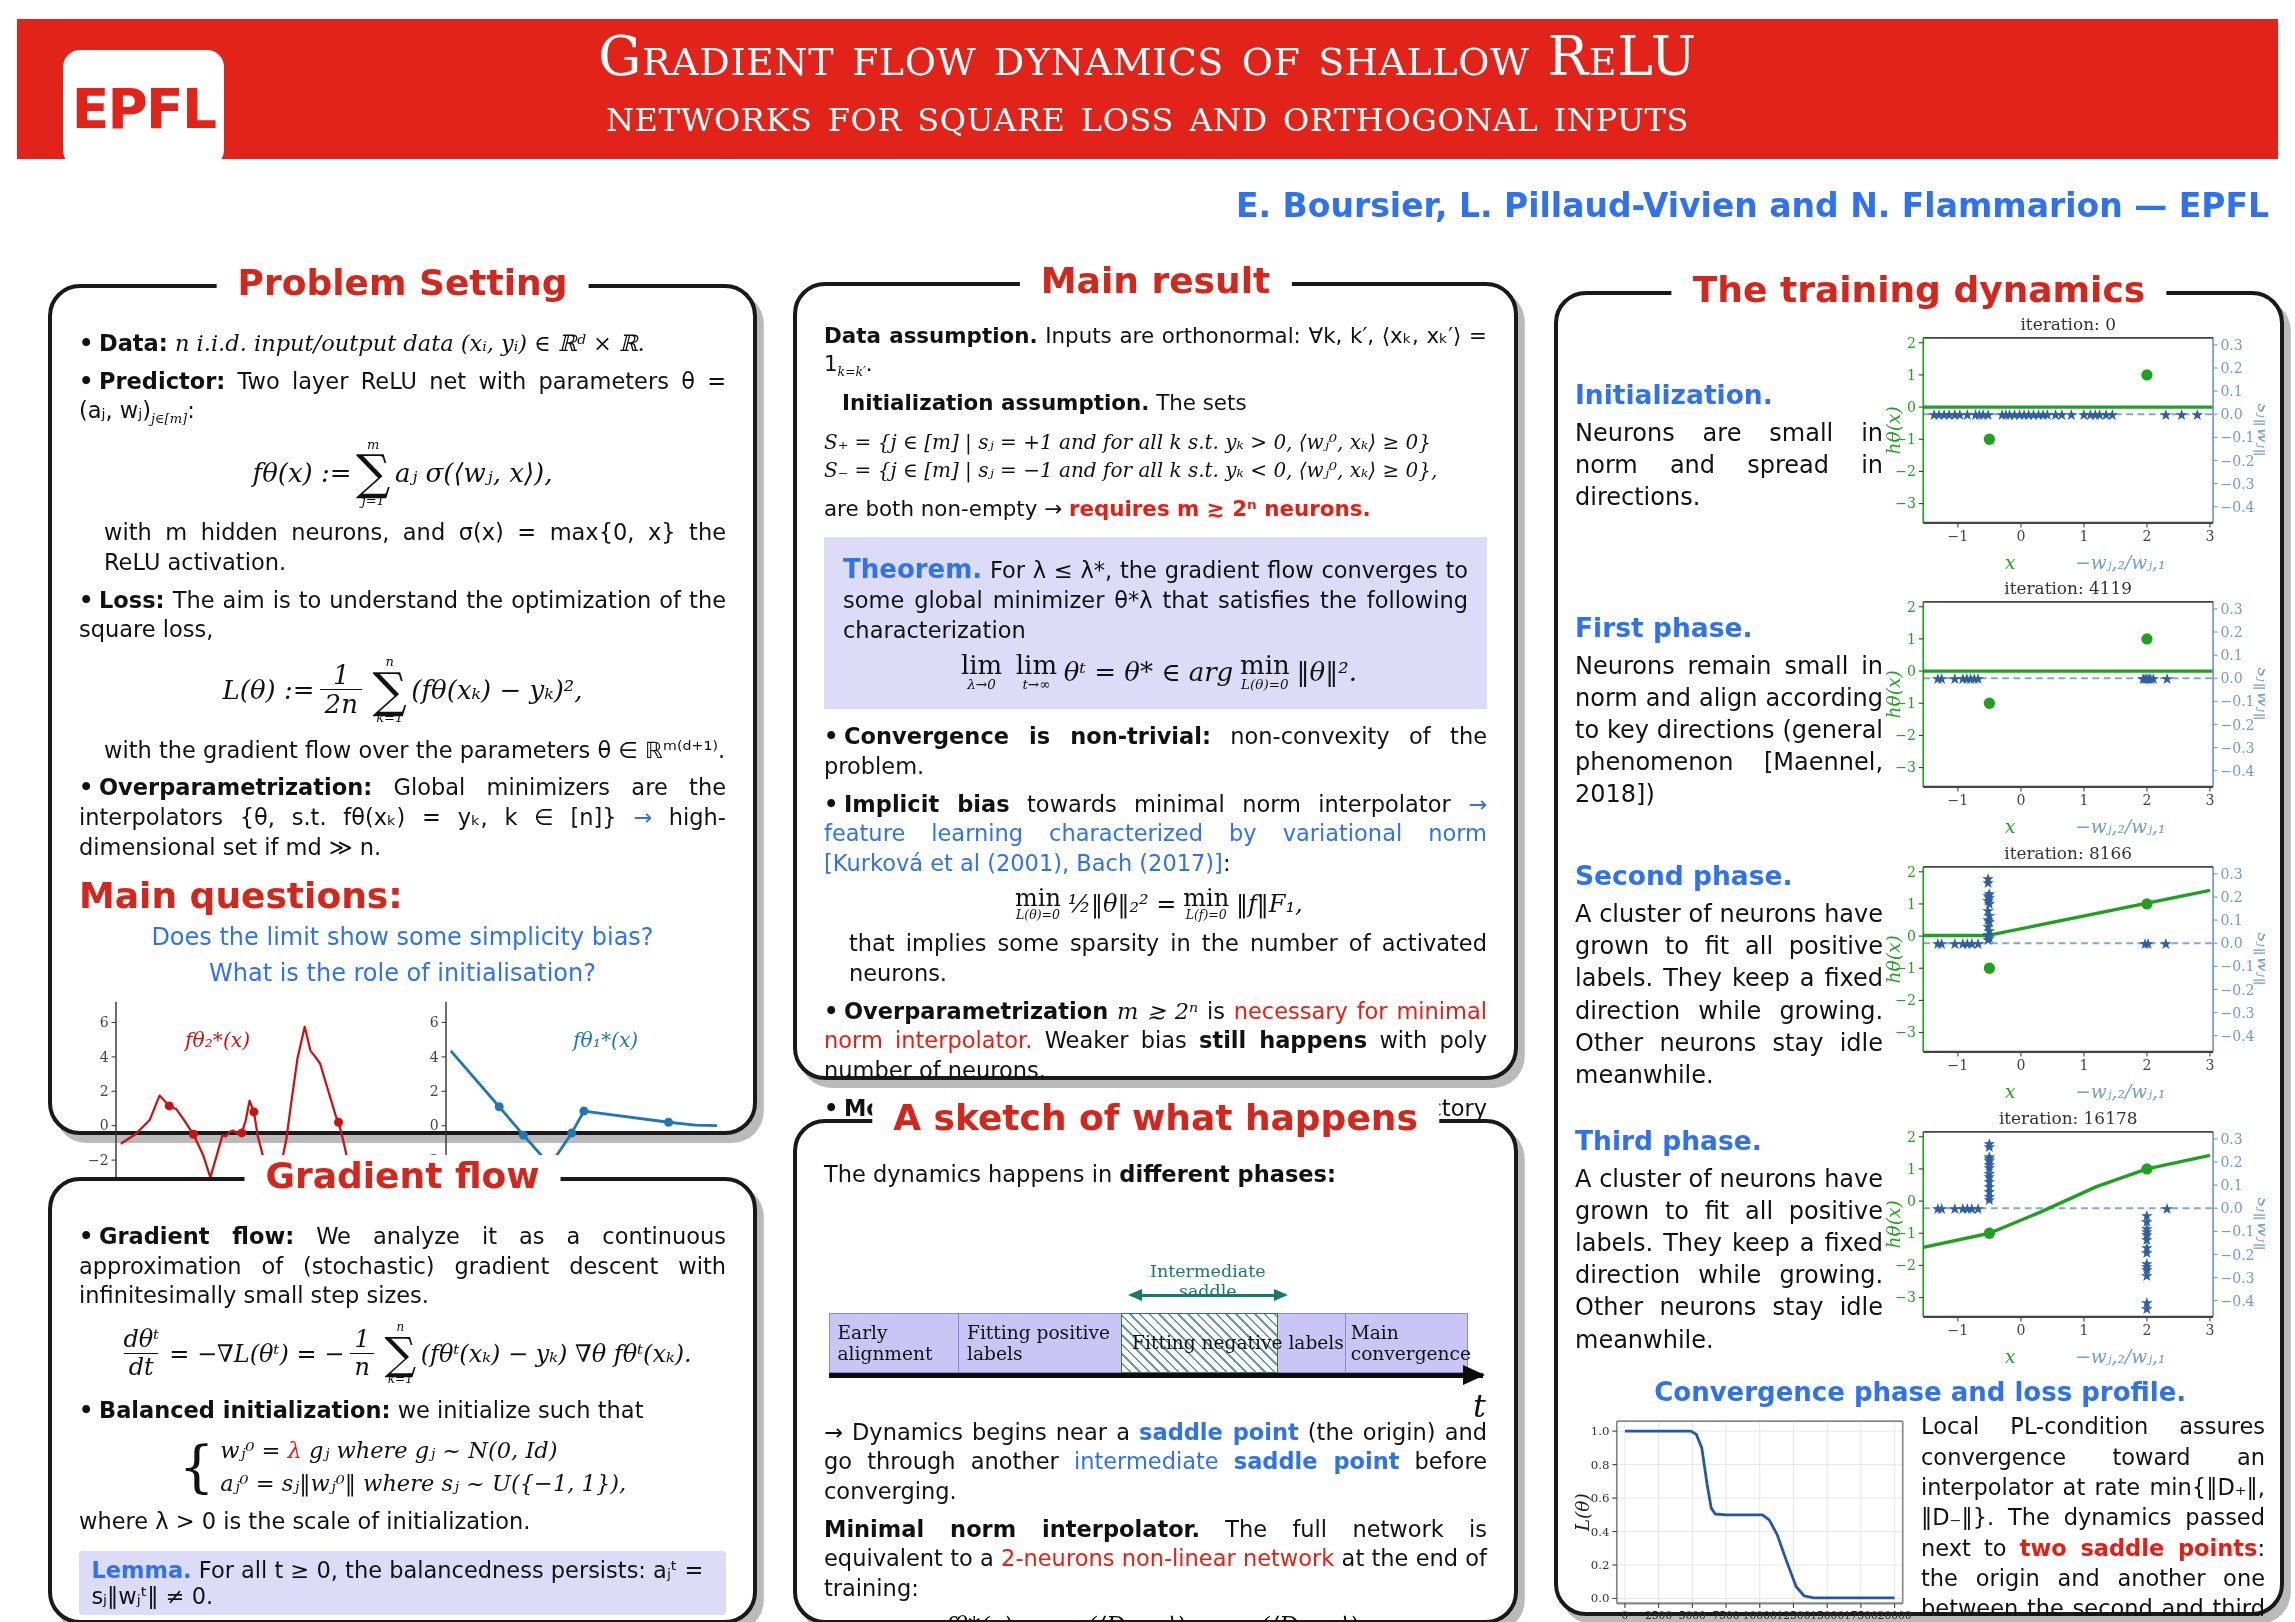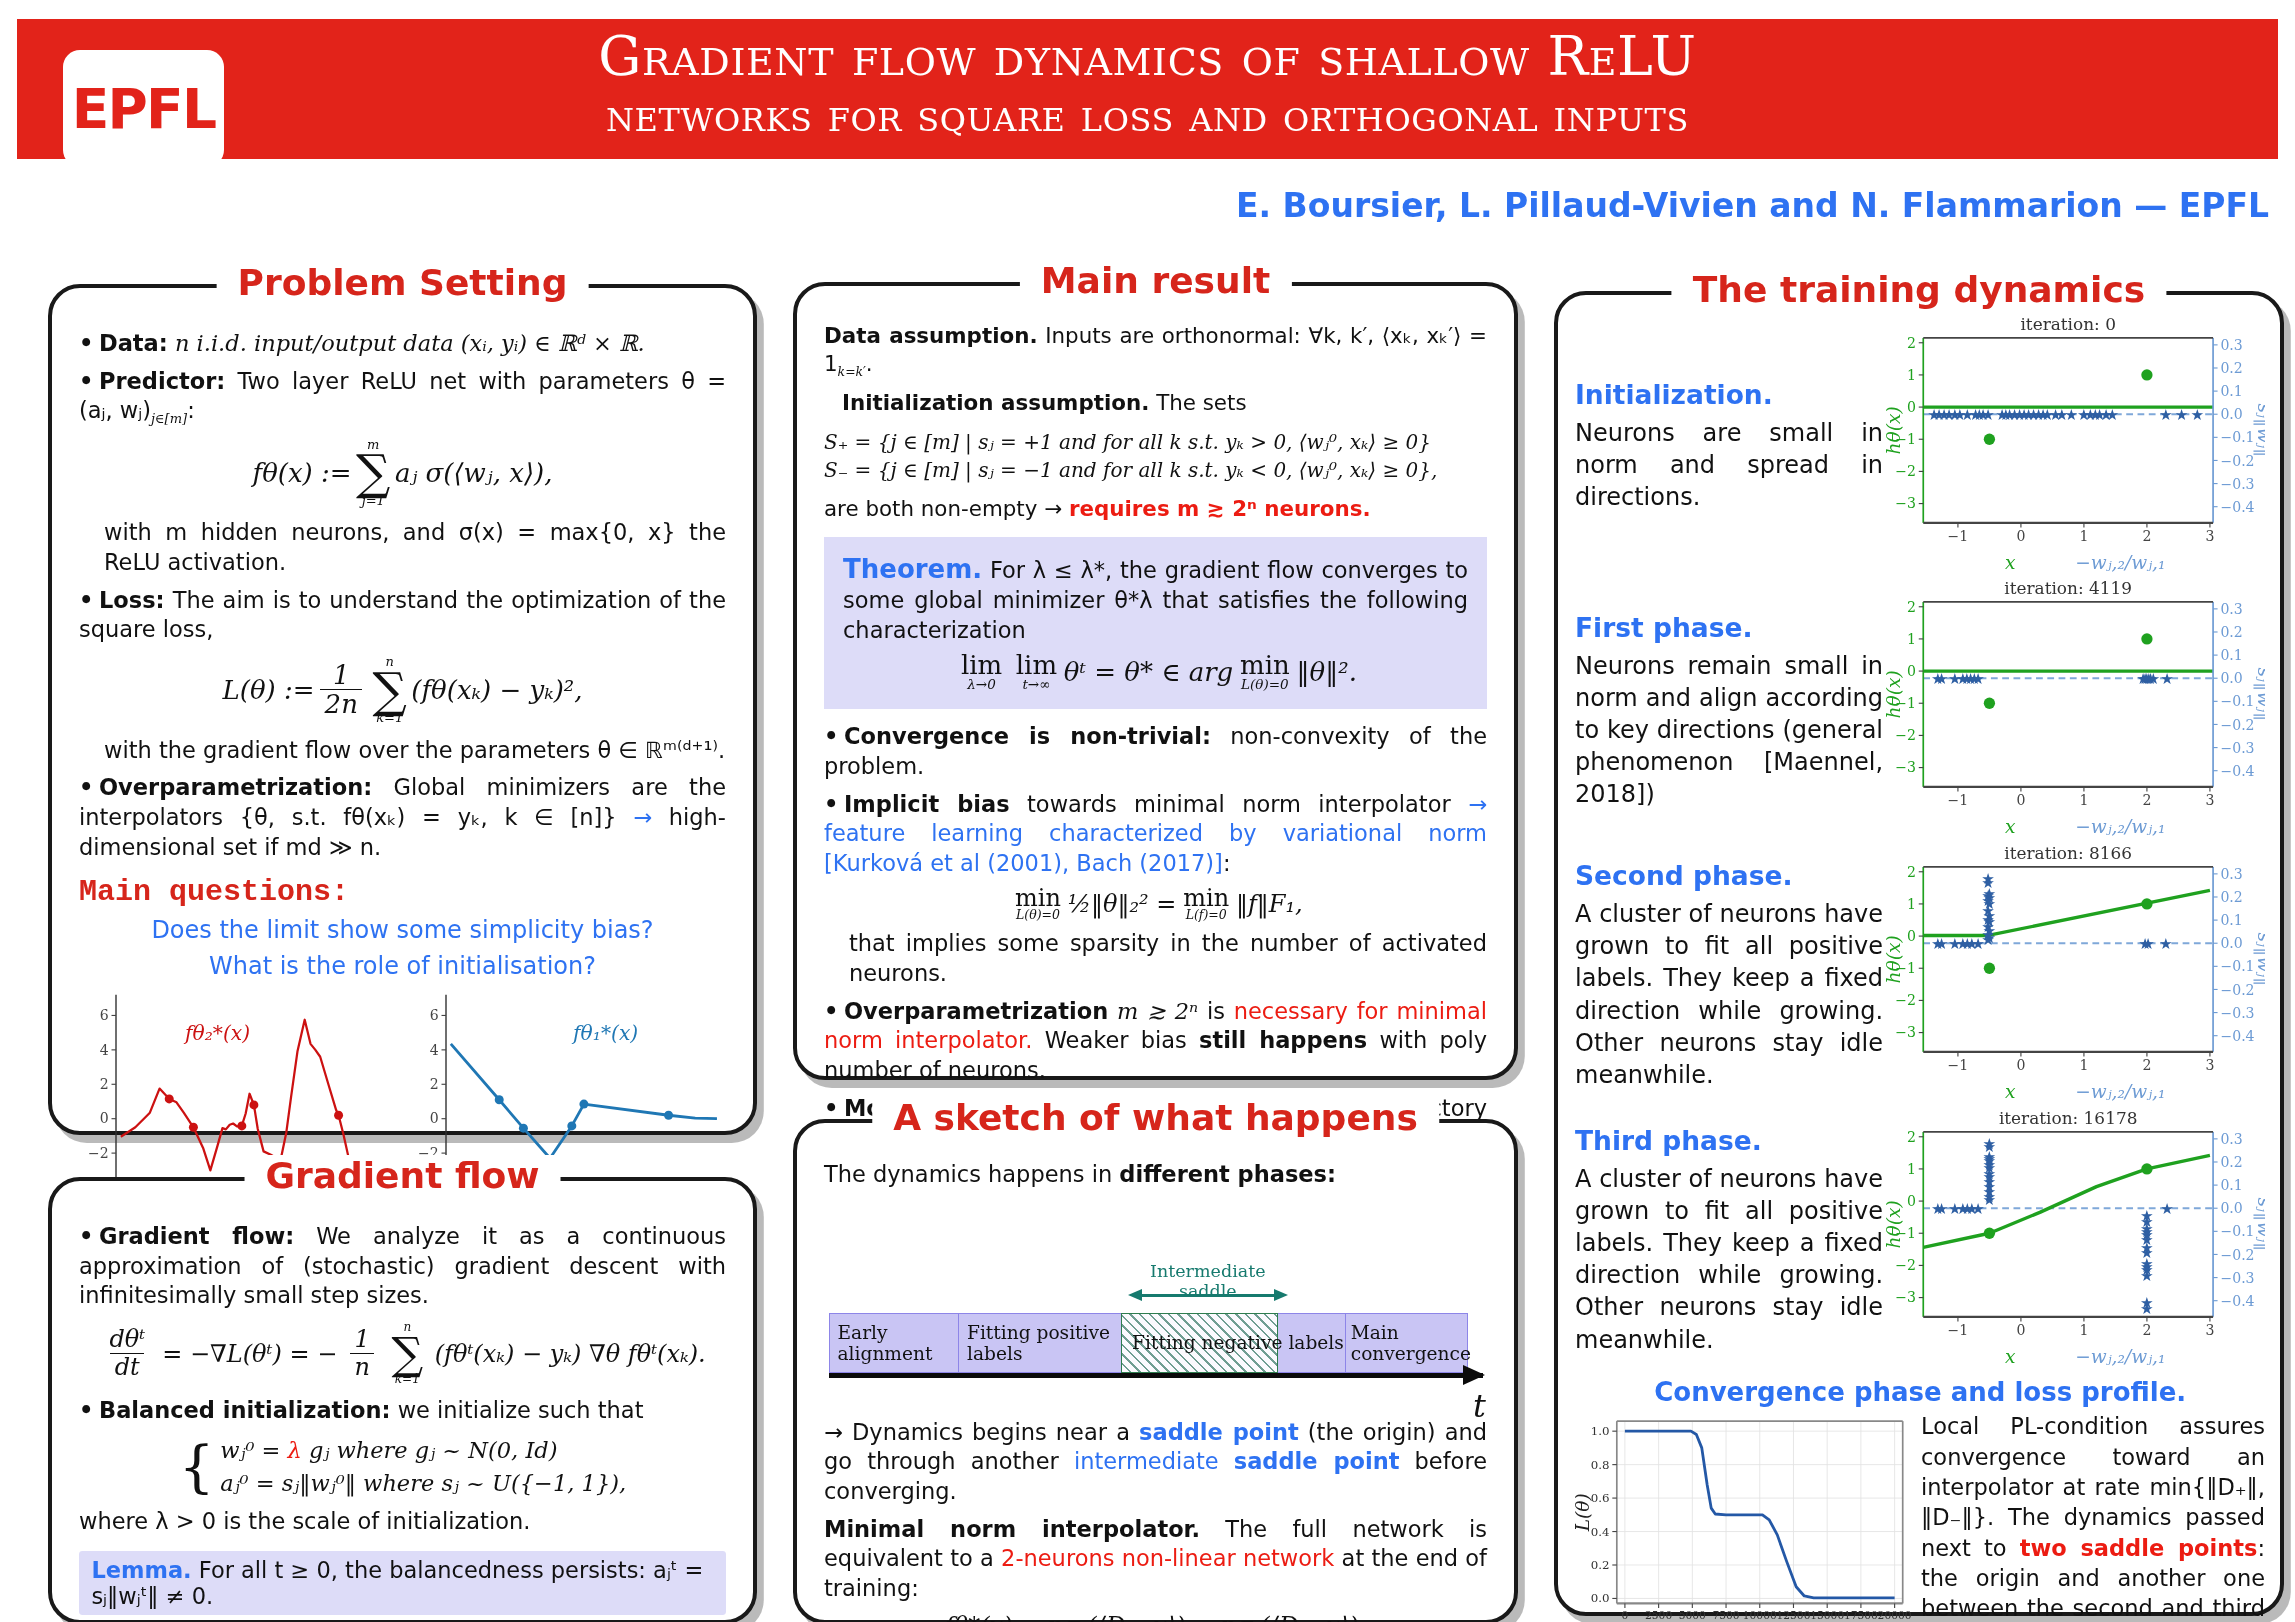--- a/index.html
+++ b/index.html
@@ -47,21 +47,21 @@
   .frac .num{padding:0 4.5px;}
   .sum{display:inline-flex;flex-direction:column;align-items:center;vertical-align:middle;line-height:0.95;margin:0 4.5px;}
   .sum .lim{font-size:0.5em;}
   .sum .sig{font-size:1.85em;font-style:normal;line-height:0.9;}
   .limop{display:inline-flex;flex-direction:column;align-items:center;line-height:0.95;vertical-align:middle;margin:0 6.8px;}
   .limop .op{font-style:normal;}
   .limop .under{font-size:0.52em;}
   .brace{font-size:2.5em;font-style:normal;margin-right:5.6px;}
 
   .qcenter{text-align:center;color:#2e72f2;font-size:24px;line-height:1.5;}
-  .mq{color:#d6251b;font-weight:700;font-size:30px;margin:12.4px 0 3.4px 0;font-family:Liberation Mono, monospace;}
+  .mq{color:#d6251b;font-weight:700;font-size:36px;margin:12.4px 0 3.4px 0;}
 
   .plotrow{display:flex;justify-content:center;gap:14.6px;margin-top:3.4px;}
   .plot{display:block;}
 
   .hl-lavender{background:#dddcf8;}
   .thmblock{padding:14.6px 19px;margin:13.5px 0;}
   .thmblock .bl{font-size:22.5px;}
   .lemma{padding:5.6px 12.4px;border-radius:3.4px;font-size:22.5px;margin-top:14.6px;}
 
   
@@ -217,21 +217,21 @@
             <text x="51" y="57.20588235294122" font-size="25" fill="#444" text-anchor="end">6</text>
           </svg></div>
     </div>
   </div>
 </div>
 
 <div class="pbox" id="box-gradient">
   <div class="box-title">Gradient flow</div>
   <div class="inner">
     <p class="bl"><span class="bdot">•</span><b class="lb">Gradient flow:</b> <span>We analyze it as a continuous approximation of (stochastic) gradient descent with infinitesimally small step sizes.</span></p>
-    <div class="dformula" style="font-size:24px;gap:7px;">
+    <div class="dformula" style="font-size:24px;">
       <span class="frac">
           <span class="num">dθᵗ</span>
           <span class="den">dt</span>
         </span>
       <span>= −∇L(θᵗ) = −</span>
       <span class="frac">
           <span class="num">1</span>
           <span class="den">n</span>
         </span>
       <span class="sum">

